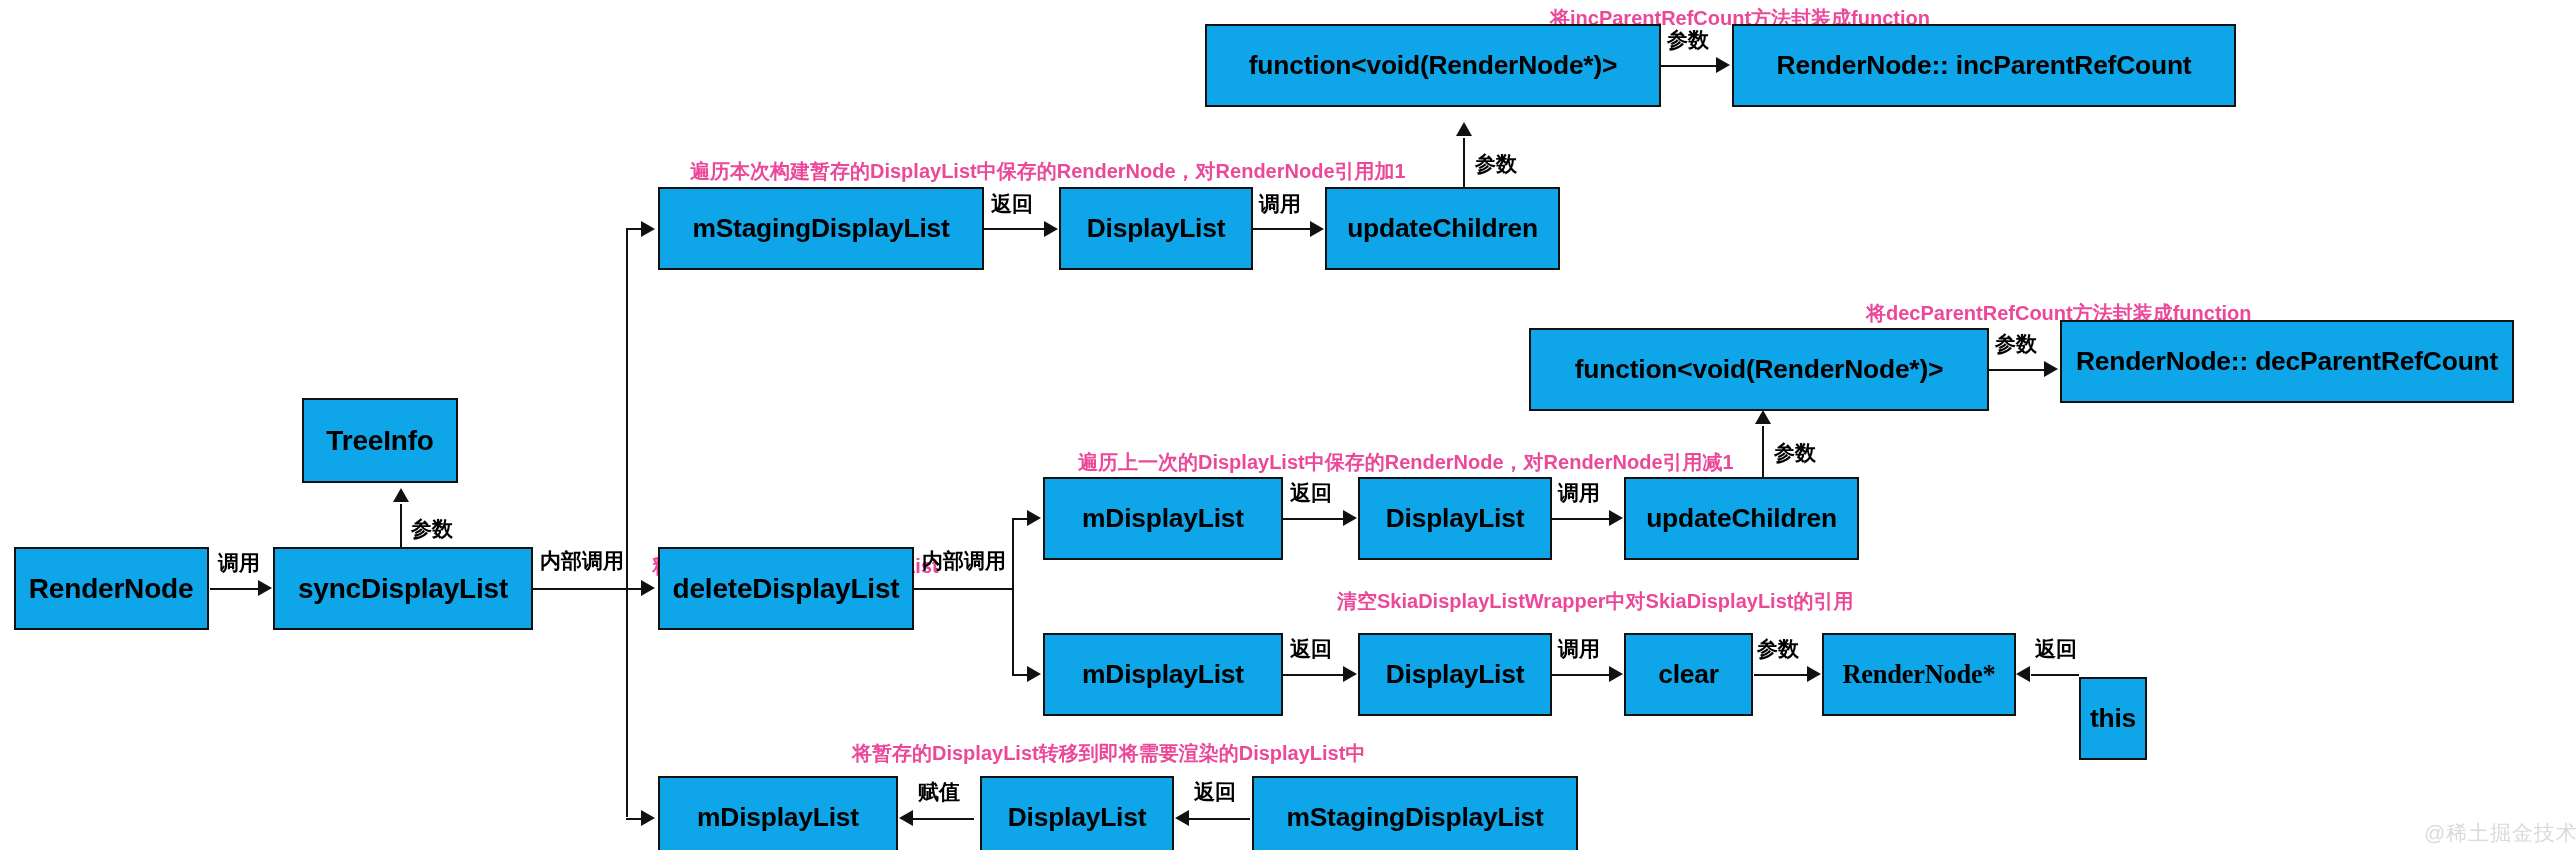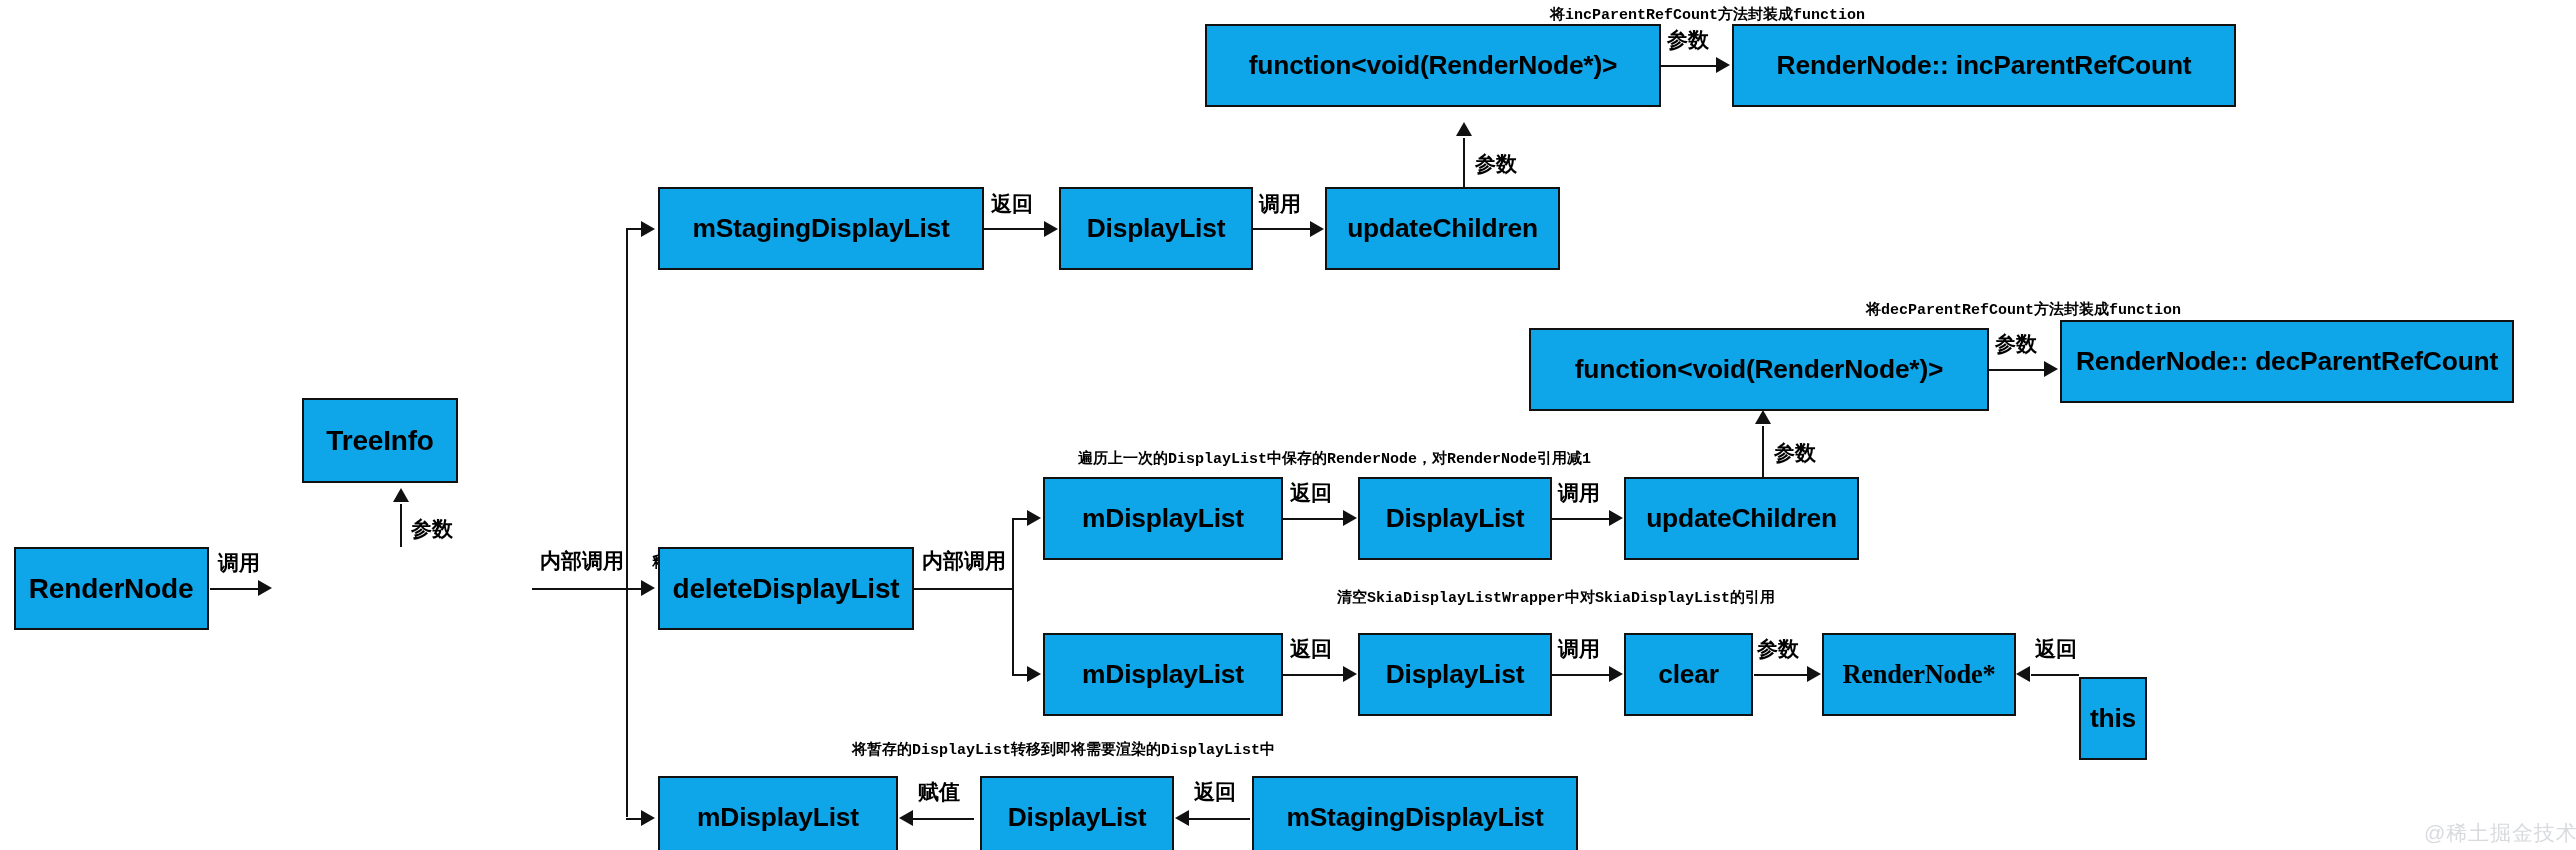--- a/index.html
+++ b/index.html
@@ -71,42 +71,42 @@
   .edge-label {
     position: absolute;
     font-size: 21px;
     font-weight: bold;
     color: #000000;
     white-space: nowrap;
     line-height: 1;
   }
   .note-label {
     position: absolute;
-    font-size: 15px;
+    font-size: 20px;
     font-weight: bold;
-    color: #000000;
+    color: #ec4899;
     white-space: nowrap;
     line-height: 1;
-    font-family: Liberation Mono, monospace;
   }
   .watermark {
     position: absolute;
     font-size: 21px;
     color: #d8dade;
     white-space: nowrap;
     letter-spacing: 0.9px;
   }
 </style>
 </head>
 <body>
 
 <div id="canvas">
 
   <div class="note-label" style="left:1550px; top:7.7px;">将incParentRefCount方法封装成function</div>
   <div class="note-label" style="left:1866px; top:303px;">将decParentRefCount方法封装成function</div>
+  <div class="note-label" style="left:690px; top:161px;">遍历本次构建暂存的DisplayList中保存的RenderNode，对RenderNode引用加1</div>
   <div class="note-label" style="left:1078px; top:452px;">遍历上一次的DisplayList中保存的RenderNode，对RenderNode引用减1</div>
   <div class="note-label" style="left:652px; top:556px;">释放并清空上一次的DisplayList</div>
   <div class="note-label" style="left:1337px; top:591px;">清空SkiaDisplayListWrapper中对SkiaDisplayList的引用</div>
   <div class="note-label" style="left:852px; top:743px;">将暂存的DisplayList转移到即将需要渲染的DisplayList中</div>
 
   <div class="h-line" style="left:210px; top:588px; width:48px;"></div>
   <div class="arrow-r" style="left:258px; top:580px;"></div>
   <div class="edge-label" style="left:218px; top:552px;">调用</div>
 
   <div class="v-line" style="left:400px; top:504px; height:43px;"></div>
@@ -121,20 +121,21 @@
   <div class="h-line" style="left:626px; top:228px; width:15.3px;"></div>
   <div class="arrow-r" style="left:641px; top:221px;"></div>
 
   <div class="h-line" style="left:626px; top:588px; width:15.3px;"></div>
   <div class="arrow-r" style="left:641px; top:580px;"></div>
 
   <div class="h-line" style="left:626px; top:818px; width:15.3px;"></div>
   <div class="arrow-r" style="left:641px; top:810px;"></div>
 
   <div class="node sz-lg" style="left:13.6px; top:547px; width:195px; height:83px;">RenderNode</div>
+  <div class="node sz-lg" style="left:273px; top:547px; width:260px; height:83px;">syncDisplayList</div>
   <div class="node sz-lg" style="left:302px; top:398px; width:156px; height:85px;">TreeInfo</div>
   <div class="node sz-lg" style="left:658px; top:547px; width:256px; height:83px;">deleteDisplayList</div>
 
   <div class="h-line" style="left:913px; top:588px; width:99px;"></div>
   <div class="edge-label" style="left:922px; top:550px;">内部调用</div>
   <div class="v-line" style="left:1012px; top:518px; height:156px;"></div>
   <div class="h-line" style="left:1012px; top:518px; width:15.3px;"></div>
   <div class="arrow-r" style="left:1027px; top:510px;"></div>
   <div class="h-line" style="left:1012px; top:674px; width:15.3px;"></div>
   <div class="arrow-r" style="left:1027px; top:666px;"></div>

